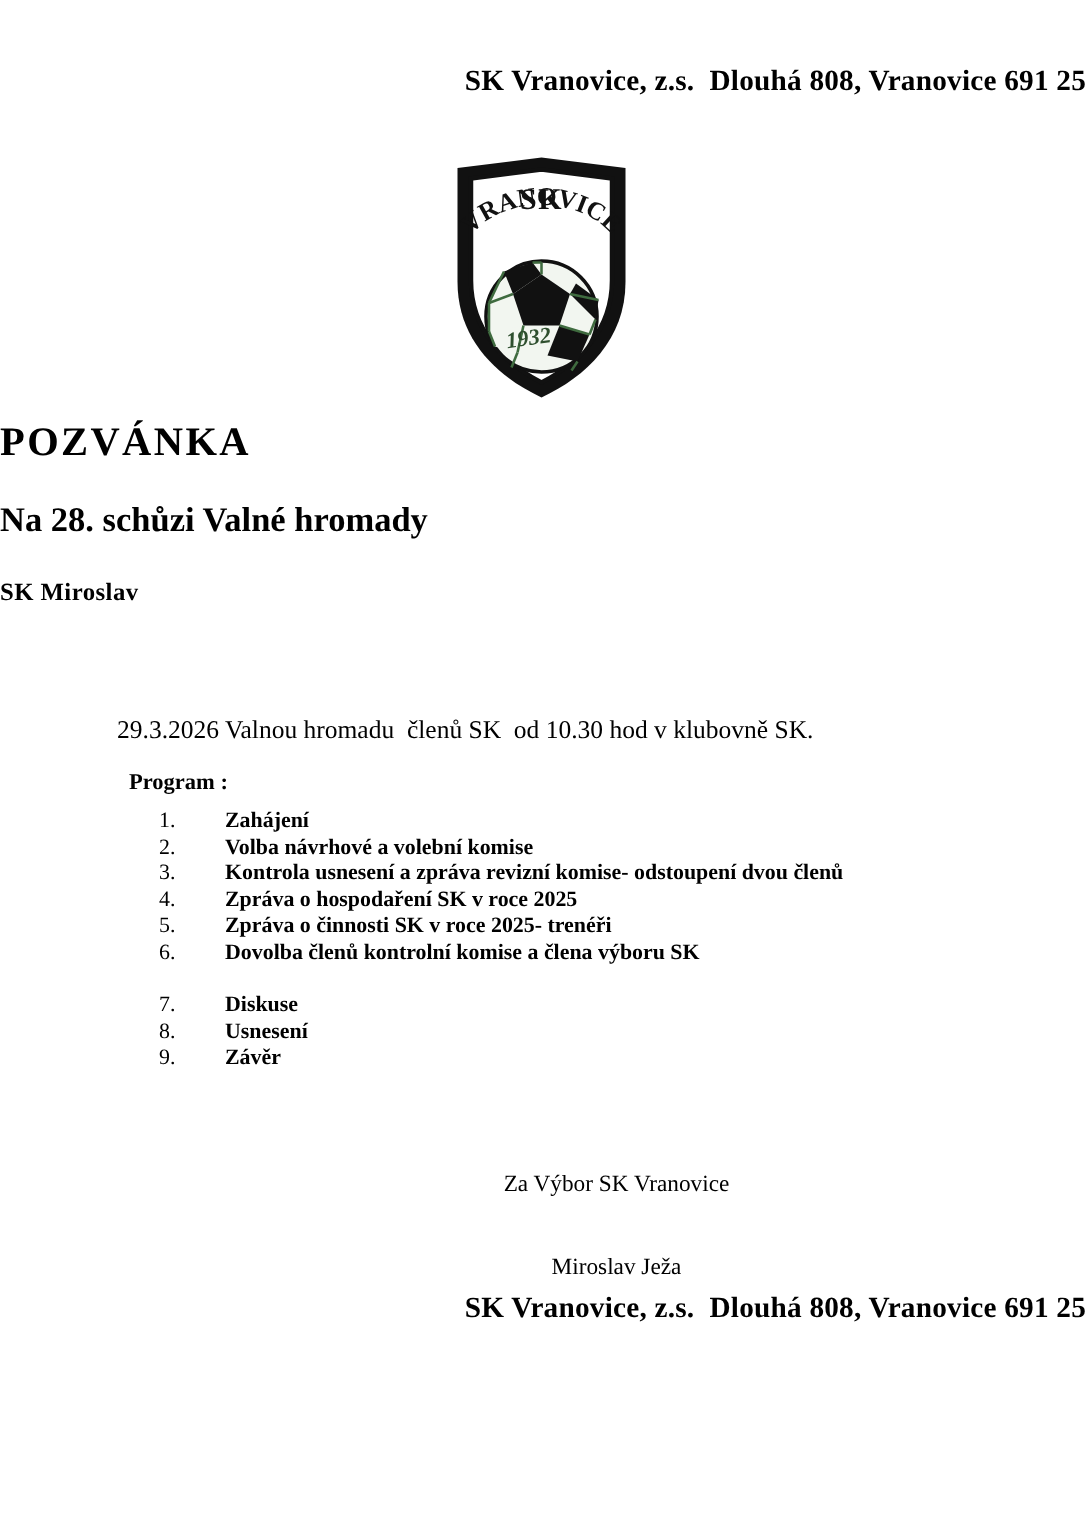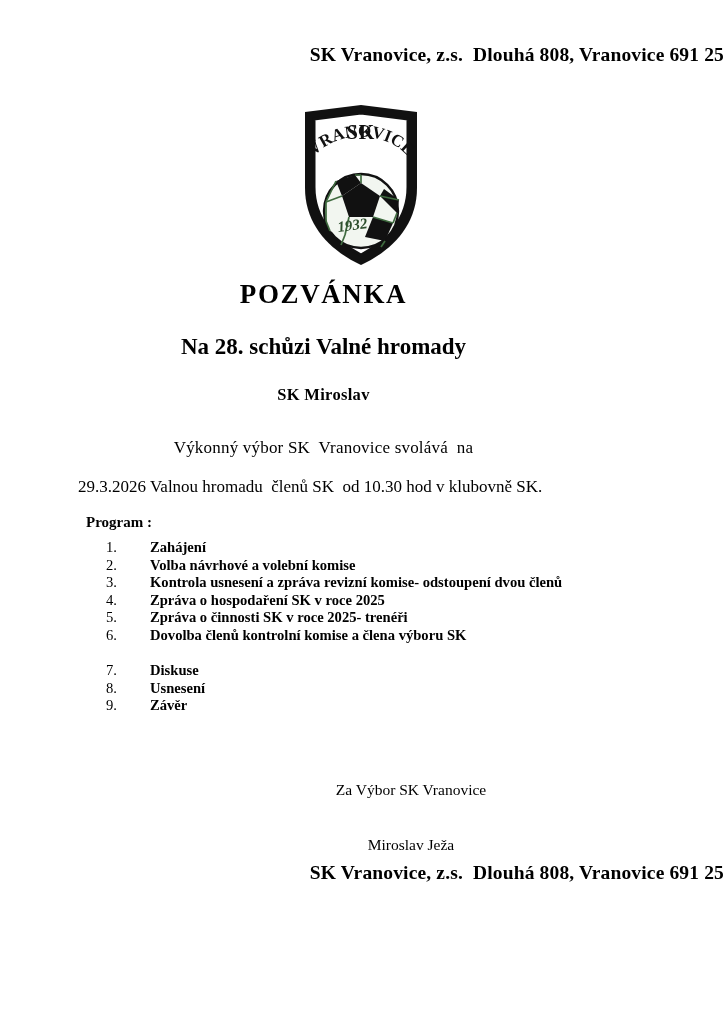--- a/index.html
+++ b/index.html
@@ -45,23 +45,23 @@
     left: 281px;
     top: 103px;
     width: 160px;
     height: 165px;
   }
   .logo-wrap svg { display: block; width: 160px; height: 165px; }
 
   
   .center-line {
     position: absolute;
-    left: 12px;
+    left: 0;
     width: 623px;
-    text-align: center;
+    text-align: left;
     white-space: pre;
   }
   #doc-title {
     top: 279px;
     font-size: 27px;
     font-weight: bold;
     letter-spacing: 1.6px;
   }
   #meeting-title {
     top: 334px;
@@ -217,21 +217,20 @@
       </g>
     </svg>
   </div>
 
   <div class="center-line" id="doc-title">POZVÁNKA</div>
 
   <div class="center-line" id="meeting-title">Na 28. schůzi Valné hromady</div>
 
   <div class="center-line" id="club-subtitle">SK Miroslav</div>
 
-  <div class="center-line" id="convene-line">Výkonný výbor SK  Vranovice svolává  na</div>
 
   <div id="date-line">29.3.2026 Valnou hromadu  členů SK  od 10.30 hod v klubovně SK.</div>
 
   <div id="program-label">Program :</div>
 
   <div id="program-list">
       <div class="program-item"><span class="item-num">1.</span><span class="item-text">Zahájení</span></div>
       <div class="program-item"><span class="item-num">2.</span><span class="item-text">Volba návrhové a volební komise</span></div>
       <div class="program-item"><span class="item-num">3.</span><span class="item-text">Kontrola usnesení a zpráva revizní komise- odstoupení dvou členů</span></div>
       <div class="program-item"><span class="item-num">4.</span><span class="item-text">Zpráva o hospodaření SK v roce 2025</span></div>

